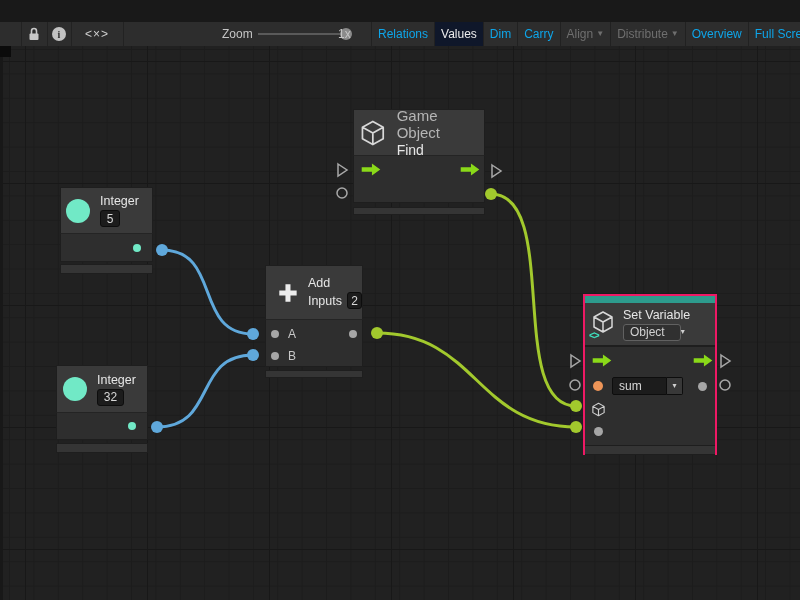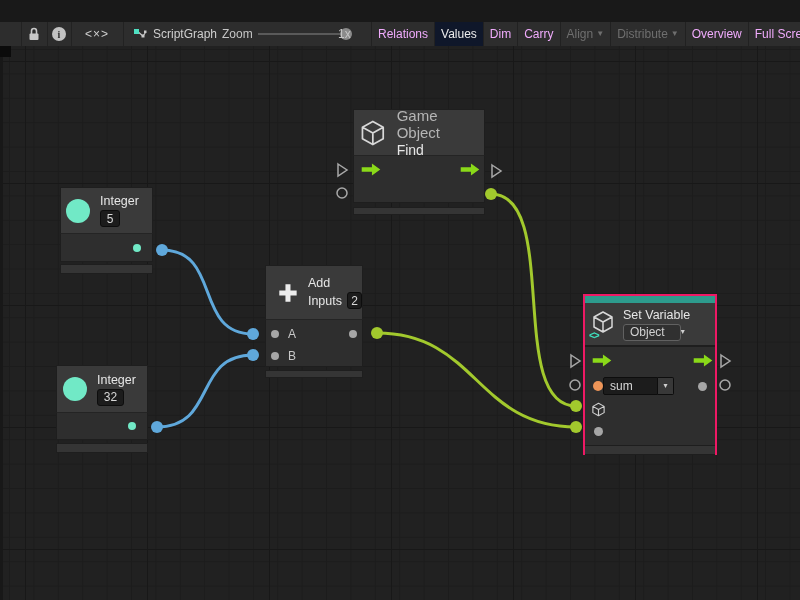--- a/index.html
+++ b/index.html
@@ -27,21 +27,21 @@
   .infoicon { width:14px; height:14px; border-radius:50%; background:#c2c2c2; color:#2d2d2d;
               font-size:10px; font-weight:bold; display:flex; align-items:center; justify-content:center;
               font-family:"Liberation Serif", serif; }
   .codeicon { color:#cfcfcf; font-size:12px; letter-spacing:1px; }
   .graphname { color:#cfcfcf; }
   .zoomtrack { position:absolute; top:11px; left:258px; width:84px; height:2px; background:#5a5a5a; }
   .zoomhandle { position:absolute; top:6px; left:340px; width:12px; height:12px; border-radius:50%;
                 background:#8b8b8b; }
   .tb-buttons { position:absolute; left:371px; top:0; height:24px; display:flex; }
   .tb-btn { height:24px; line-height:24px; padding:0 6px; border-left:1px solid #212121;
-            white-space:nowrap; color:#f0abfc; display:flex; align-items:center; gap:3px; }
+            white-space:nowrap; color:#0ea5e9; display:flex; align-items:center; gap:3px; }
   .tb-btn.active { background:#0f172a; color:#ececec; }
   .tb-btn.disabled { color:#6f6f6f; }
   .caret { font-size:8px; line-height:1; }
 
   
   .canvas { position:absolute; top:46px; left:0; width:800px; height:554px;
             background-color:#212121;
             background-image:
               linear-gradient(#181818 1px, transparent 1px),
               linear-gradient(90deg, #181818 1px, transparent 1px),
@@ -101,29 +101,20 @@
     <div class="tb-div" style="left:47px"></div>
     <div class="tb-abs" style="left:47px;width:24px">
       <span class="infoicon">i</span>
     </div>
     <div class="tb-div" style="left:71px"></div>
     <div class="tb-abs" style="left:71px;width:52px">
       <span class="codeicon">&lt;×&gt;</span>
     </div>
     <div class="tb-div" style="left:123px"></div>
 
-    <div class="tb-abs" style="left:133px;gap:6px">
-      <svg width="14" height="14" viewBox="0 0 14 14">
-        <path d="M4 4 L10 9 M10 9 L12.5 5.5" stroke="#c8c8c8" stroke-width="1.2" fill="none"></path>
-        <rect x="1" y="2" width="5" height="5" fill="#4fe0c2"></rect>
-        <rect x="8.5" y="7.5" width="3" height="3" fill="#c8c8c8"></rect>
-        <rect x="11" y="3.5" width="2.5" height="2.5" fill="#c8c8c8"></rect>
-      </svg>
-      <span class="graphname">ScriptGraph</span>
-    </div>
 
     <div class="tb-abs" style="left:222px">Zoom</div>
     <div class="zoomtrack"></div>
     <div class="zoomhandle"></div>
     <div class="tb-abs" style="left:338px">1x</div>
 
     <div class="tb-buttons">
       <div class="tb-btn">
           <span>Relations</span>
         </div>
@@ -282,21 +273,21 @@
           <svg class="arrow" width="20" height="13" viewBox="0 0 20 14">
             <path d="M0 4.7 H11 V0.5 L20 7 L11 13.5 V9.3 H0 Z" fill="#8ad919"></path>
           </svg>
           <span style="flex:1"></span>
           <svg class="arrow" width="20" height="13" viewBox="0 0 20 14">
             <path d="M0 4.7 H11 V0.5 L20 7 L11 13.5 V9.3 H0 Z" fill="#8ad919"></path>
           </svg>
         </div>
         <div class="row" style="height:24px;padding:0 8px 0 8px">
           <span class="dot orange-dot"></span>
-          <span class="field" style="width:55px;">sum</span>
+          <span class="field" style="width:55px;margin-left:9px">sum</span>
           <span class="fieldbtn caret">▾</span>
           <span style="flex:1"></span>
           <span class="dot gray-dot-lg"></span>
         </div>
         <div class="row" style="height:22px;padding-left:6px">
           <svg width="15" height="15" viewBox="0 0 24 24">
             <path d="M12 2 L21 7 V17 L12 22 L3 17 V7 Z M3 7 L12 12 L21 7 M12 12 V22" stroke="#cfcfcf" stroke-width="1.8" fill="none" stroke-linejoin="round"></path>
           </svg>
         </div>
         <div class="row" style="height:22px;padding-left:9px">

